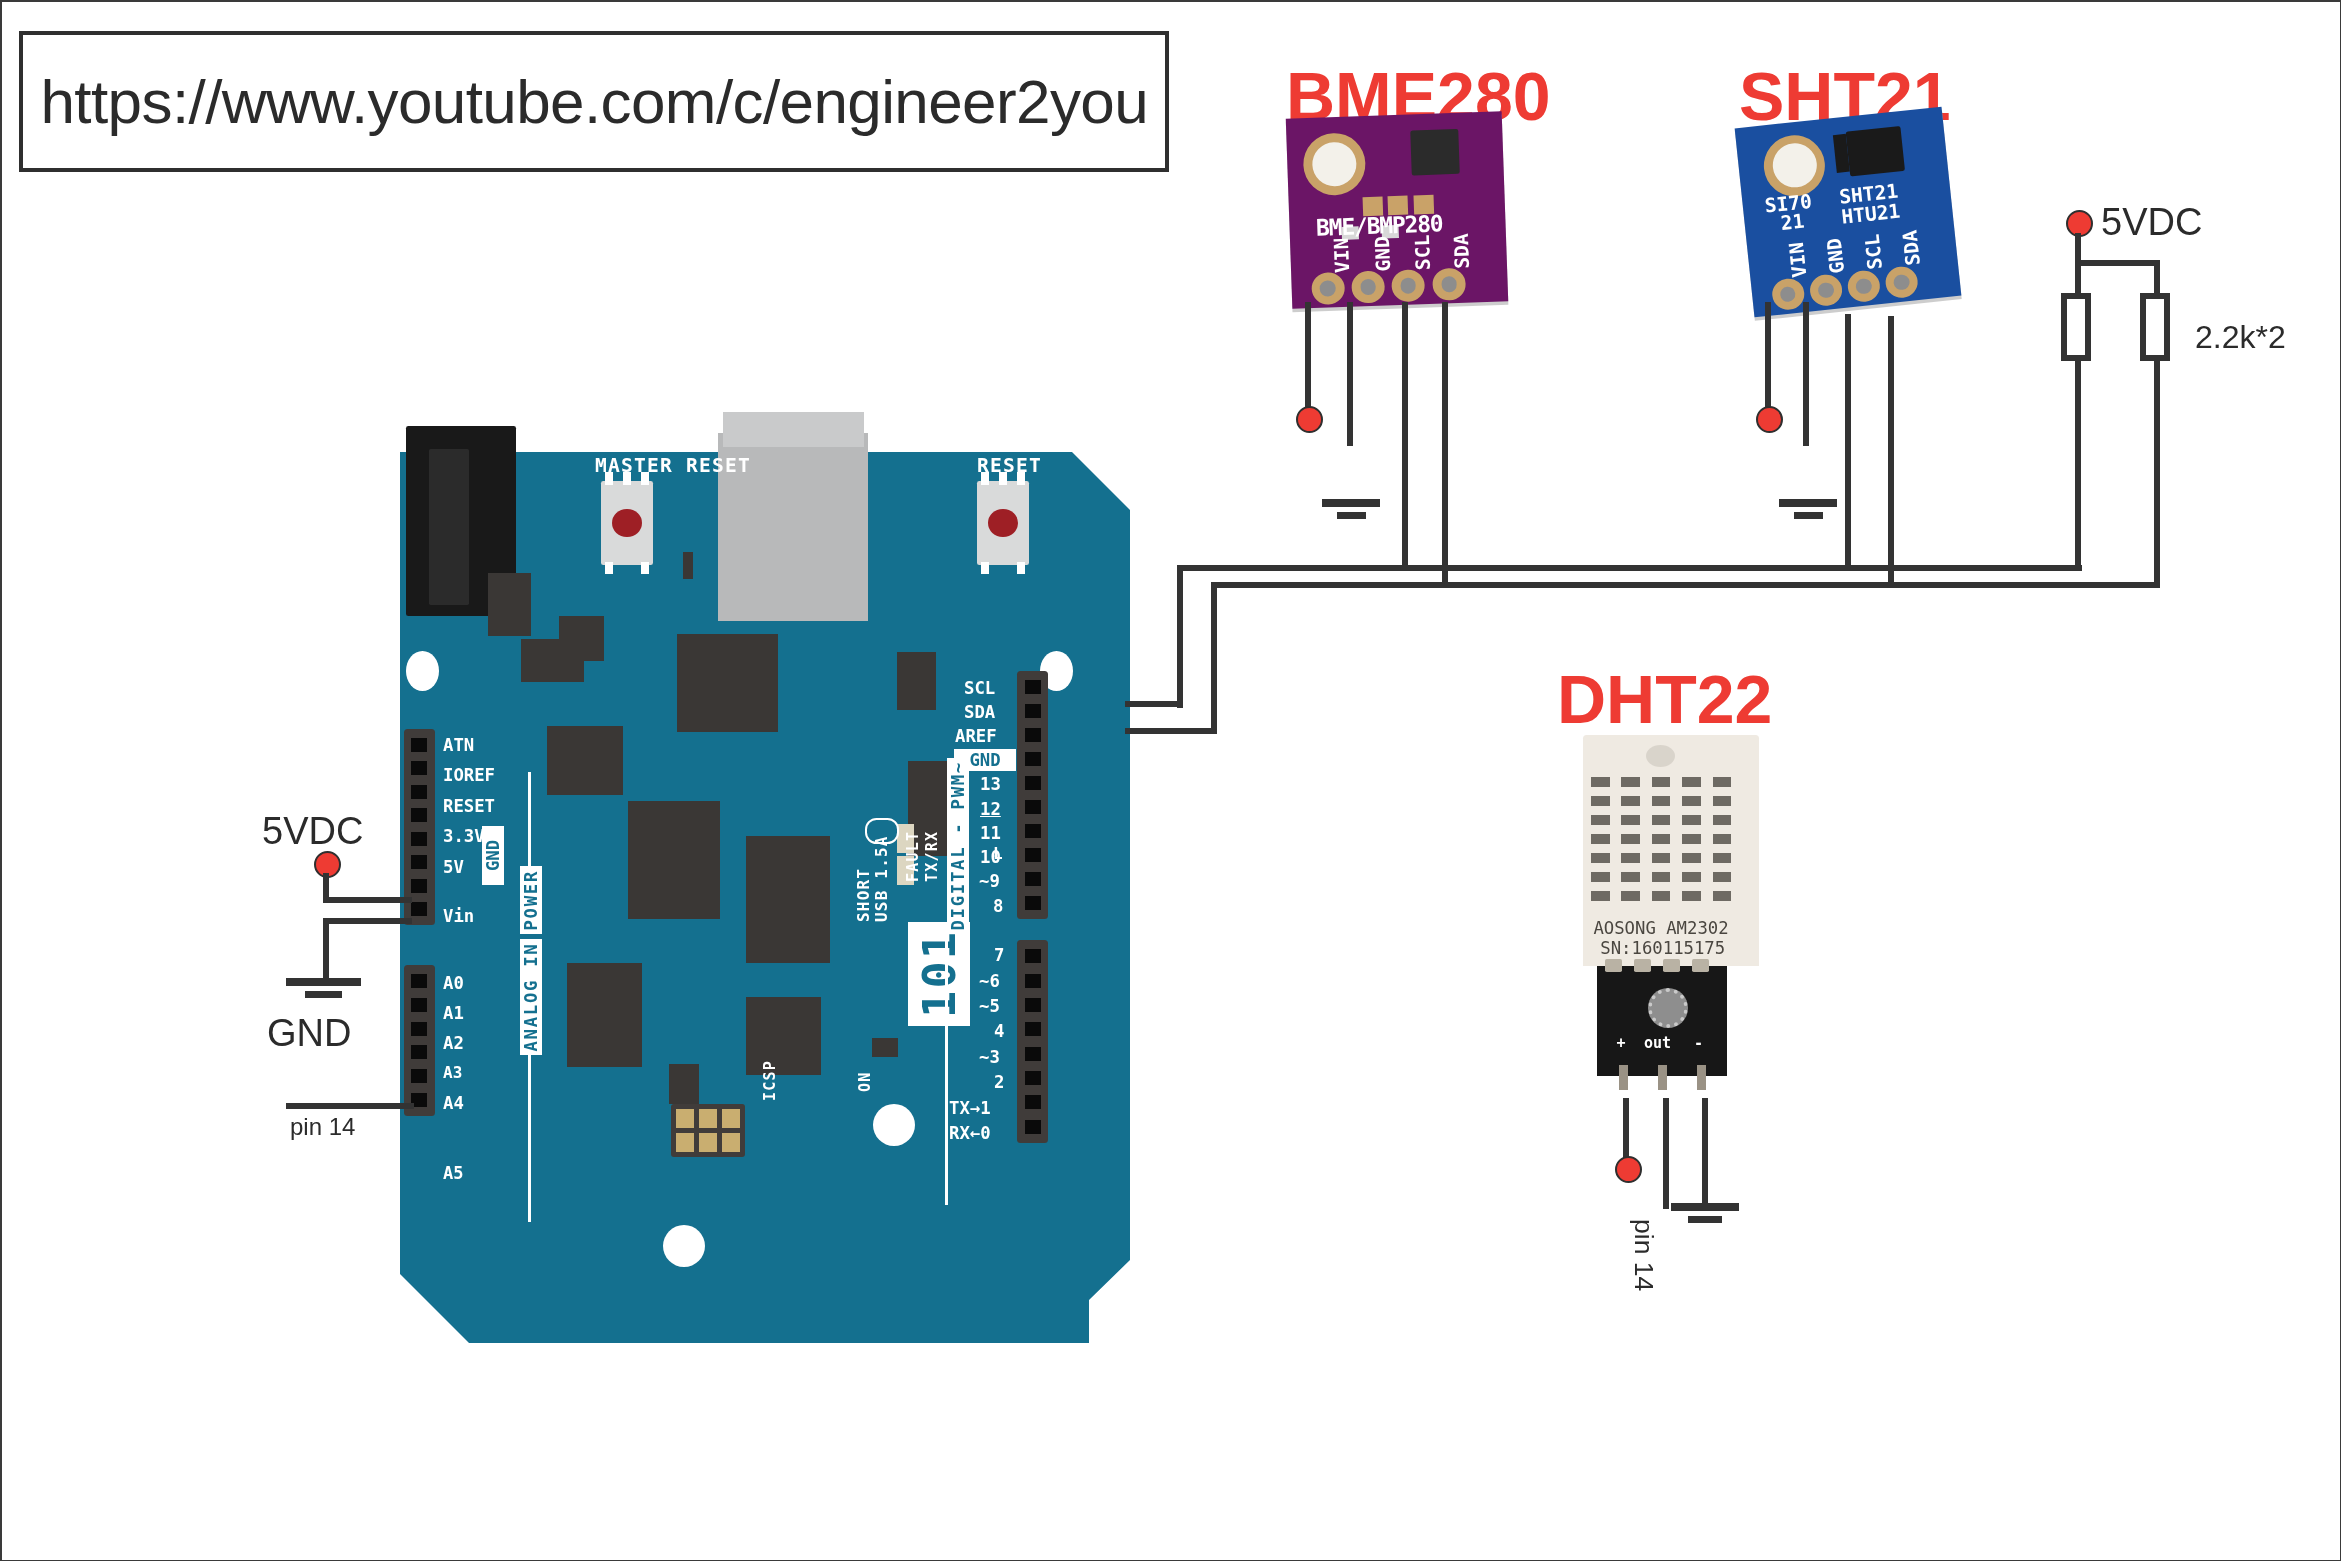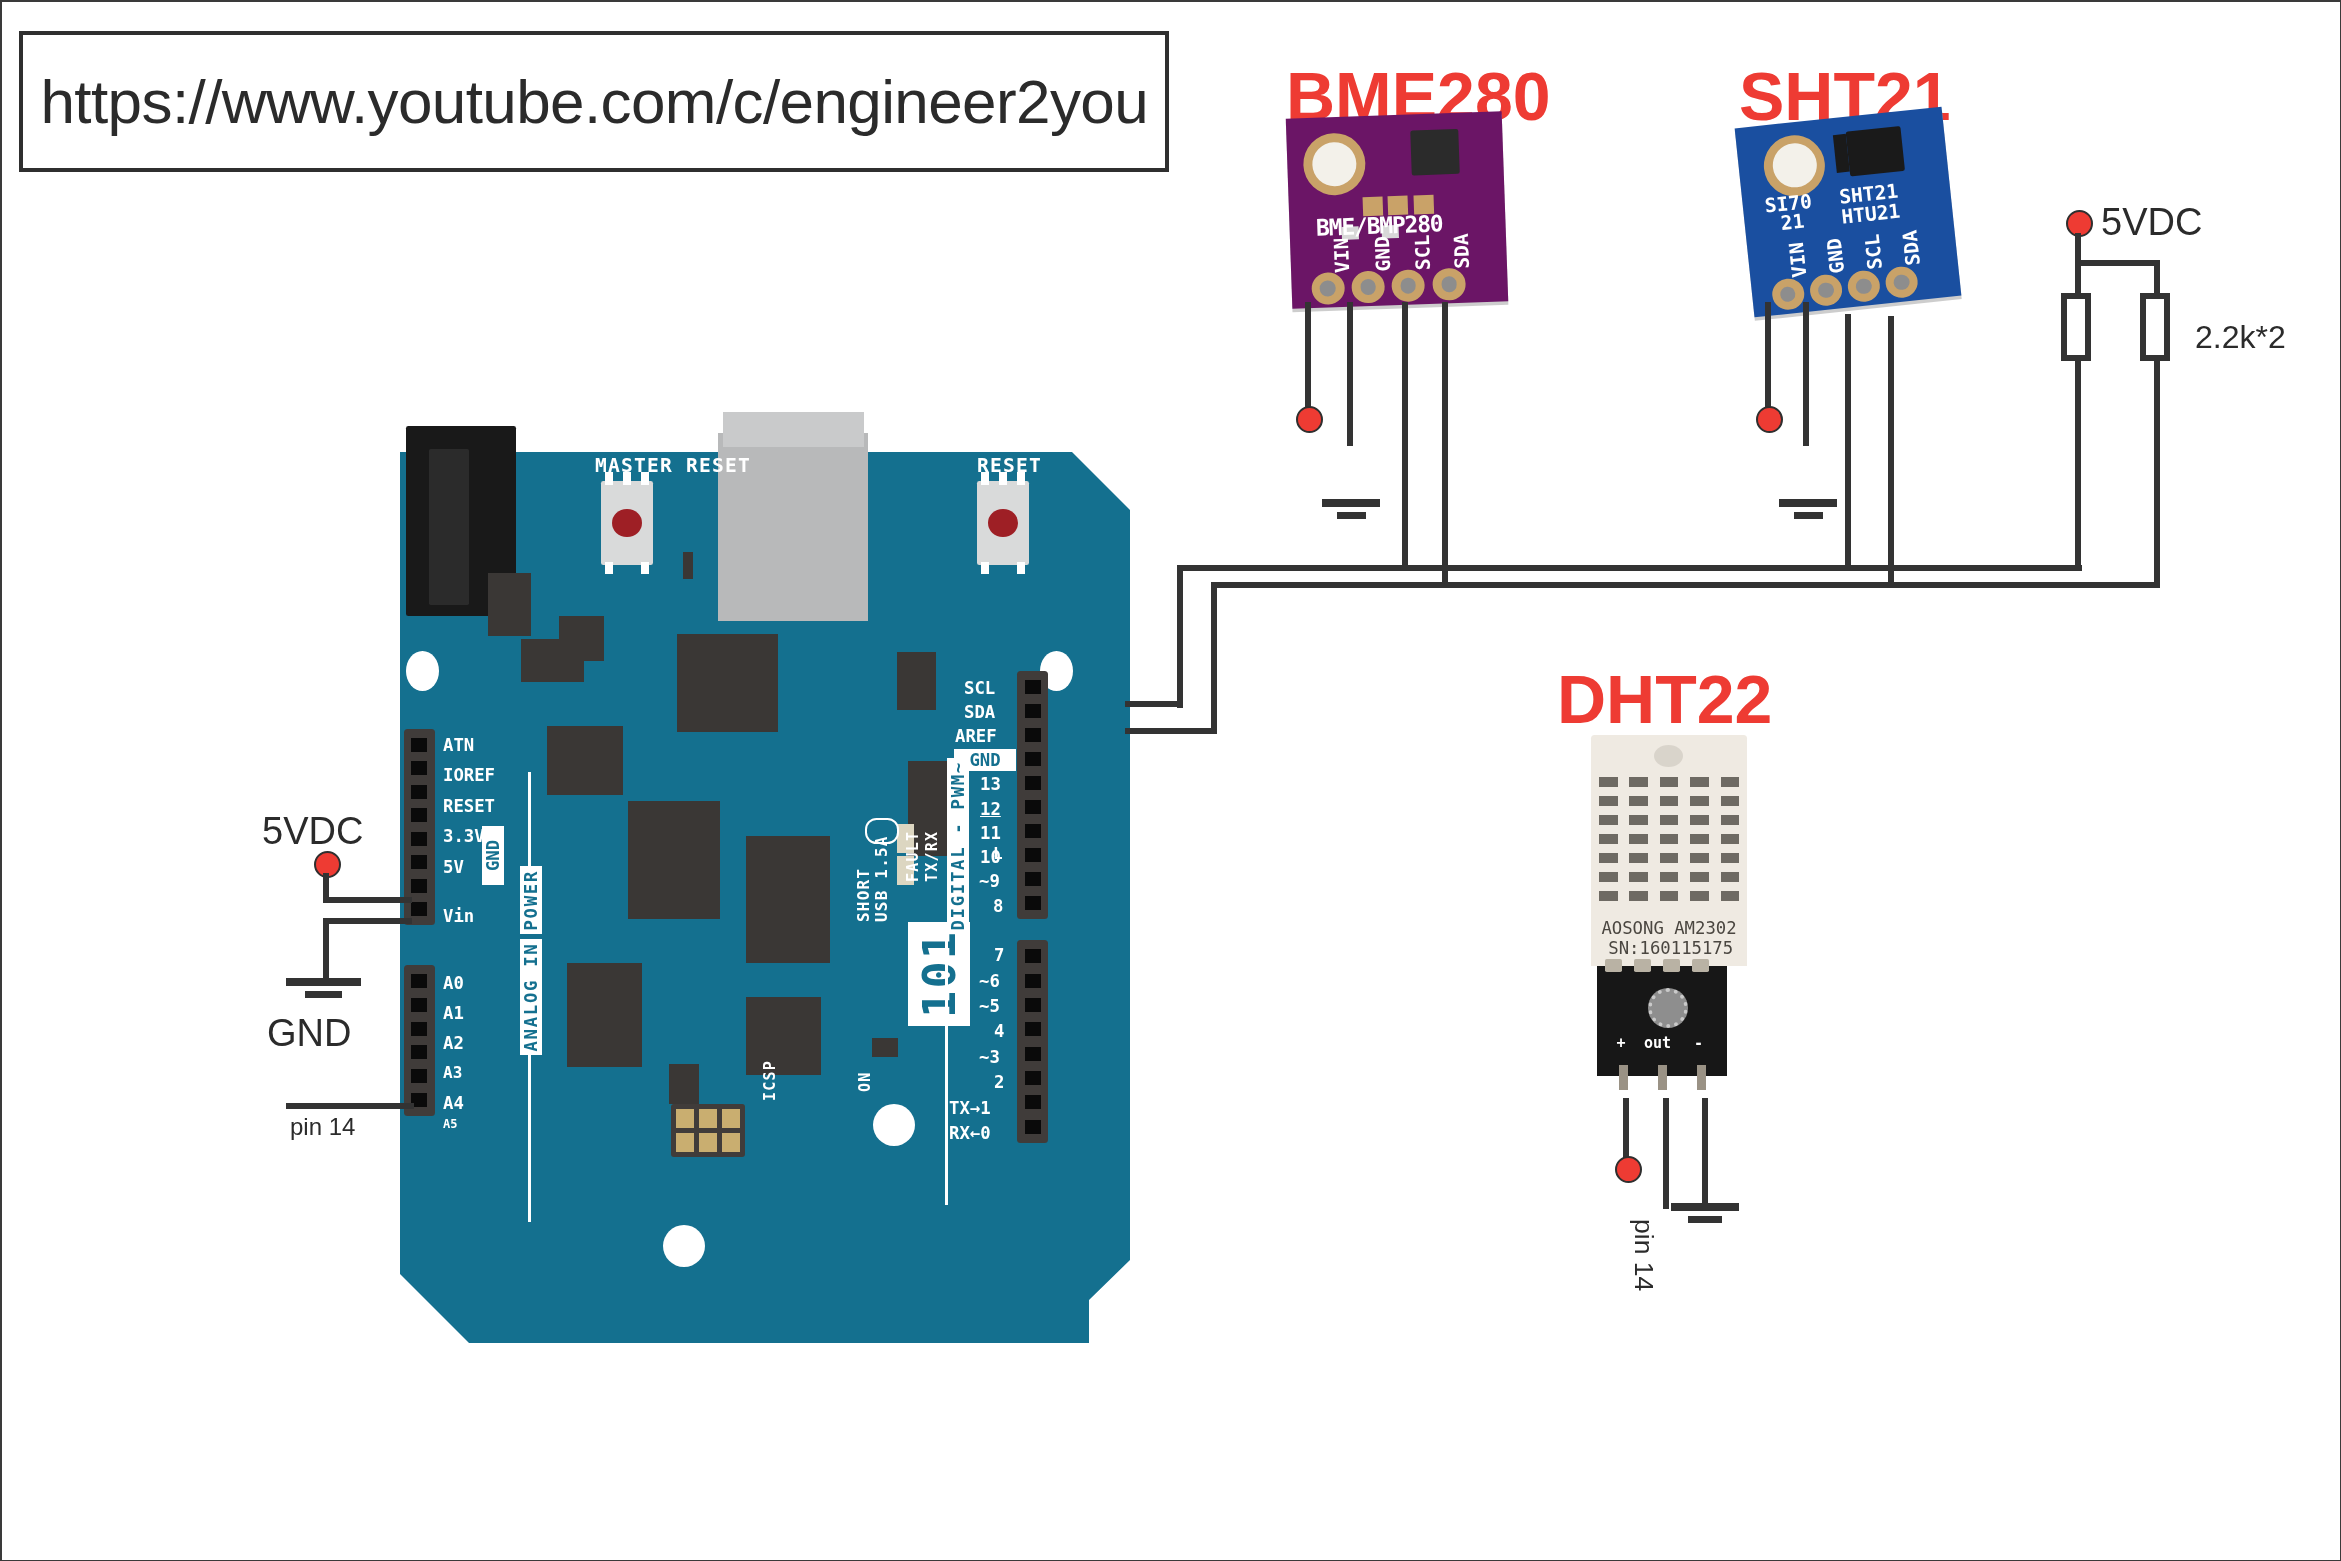--- a/index.html
+++ b/index.html
@@ -111,21 +111,21 @@
   .silkv{
     position:absolute;color:#ffffff;font-family:"DejaVu Sans Mono",monospace;
     font-weight:bold;white-space:nowrap;
   }
   .smd{position:absolute;background:#c9a268;}
   .smdw{position:absolute;background:#d8d8d8;}
 
   
   #dht{position:absolute;left:1581px;top:733px;width:156px;height:375px;}
   #dht-top{
-    position:absolute;left:8px;top:0;width:156px;height:231px;
+    position:absolute;left:0;top:0;width:176px;height:231px;
     background:#efeae2;border-radius:3.5px 3.5px 0 0;
   }
   #dht-grill{position:absolute;left:8px;top:42px;width:140px;height:136px;}
   #dht-grill .row{position:absolute;left:0;width:100%;height:9.8px;display:flex;justify-content:space-between;}
   #dht-grill .row span{width:18.5px;height:9.8px;background:#6e6a63;}
   #dht-dot{position:absolute;left:63px;top:10.4px;width:29px;height:22px;border-radius:50%;background:#d9d4cb;}
   .dht-txt{position:absolute;color:#4a4640;font-family:"DejaVu Sans Mono",monospace;white-space:nowrap;}
   #dht-bottom{
     position:absolute;left:14px;top:231px;width:130px;height:110px;background:#171717;
   }
@@ -246,21 +246,21 @@
       <div class="pin"></div>
       <div class="pin"></div>
       <div class="pin"></div>
       <div class="pin"></div>
     </div>
     <div class="silk" style="left:43px;top:547px;font-size:17.3px;">A0</div>
     <div class="silk" style="left:43px;top:577px;font-size:17.3px;">A1</div>
     <div class="silk" style="left:43px;top:607px;font-size:17.3px;">A2</div>
     <div class="silk" style="left:43px;top:637px;font-size:16px;">A3</div>
     <div class="silk" style="left:43px;top:667px;font-size:17.3px;">A4</div>
-    <div class="silk" style="left:43px;top:691px;font-size:12px;">A5</div>
+    <div class="silk" style="left:43px;top:737px;font-size:17px;">A5</div>
     <div class="abs" style="left:128px;top:629px;width:2.9px;height:167px;background:#ffffff;"></div>
     <div class="silk-inv rot90" style="left:120px;top:629px;font-size:17.3px;letter-spacing:1.7px;">ANALOG IN</div>
 
     <div class="hdr" style="left:617px;top:245px;width:31px;height:248px;">
       <div class="pin"></div>
       <div class="pin"></div>
       <div class="pin"></div>
       <div class="pin"></div>
       <div class="pin"></div>
       <div class="pin"></div>

